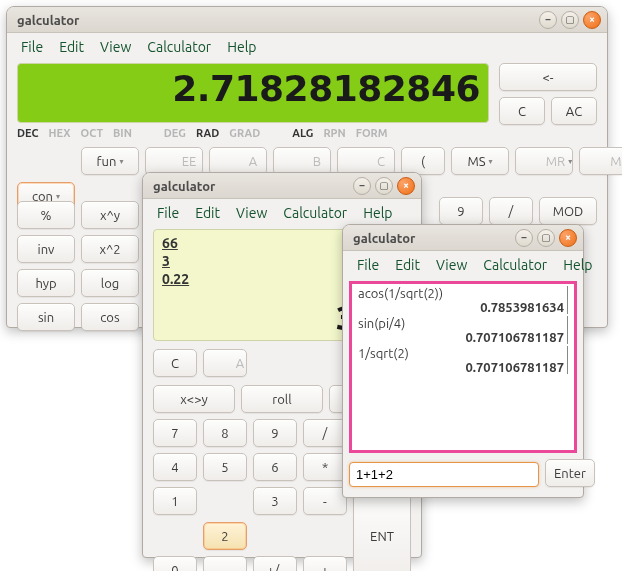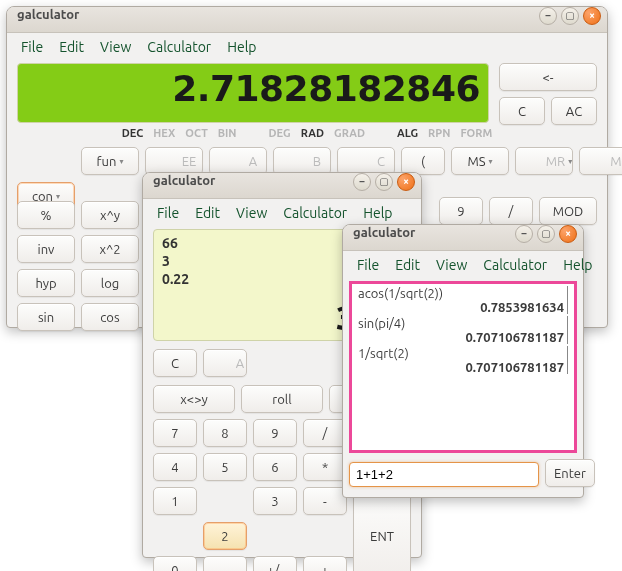--- a/index.html
+++ b/index.html
@@ -20,20 +20,21 @@
     border: 1px solid #b0aaa2;
     border-radius: 8px 8px 4px 4px;
     box-shadow: 0 4px 12px rgba(0,0,0,0.25);
   }
   .titlebar {
     height: 26px;
     background: linear-gradient(#e8e4df, #dcd7cf);
     border-bottom: 1px solid #c7c2ba;
     border-radius: 7px 7px 0 0;
     display: flex;
+    align-items: center;
     padding: 0 6px 0 10px;
     font-weight: bold;
     color: #4c4c4c;
   }
   .titlebar .title { flex: 1; font-size: 13px; }
   .titlebar .wbtn {
     width: 18px; height: 18px;
     border-radius: 50%;
     margin-left: 4px;
     border: 1px solid #b6afa6;
@@ -71,21 +72,20 @@
     color: #1a1a1a;
     letter-spacing: -0.5px;
   }
   .modes {
     margin: 2px 10px 6px 10px;
     display: flex;
     gap: 10px;
     font-size: 11px;
     font-weight: bold;
     color: #b5b5b5;
-    justify-content: center;
   }
   .modes span.active { color: #333; }
   .modes .gap { width: 12px; }
   .btn {
     background: linear-gradient(#fdfdfc, #f0edea);
     border: 1px solid #c8c2ba;
     border-radius: 5px;
     box-shadow: inset 0 1px 0 #fff, 0 1px 1px rgba(0,0,0,0.06);
     font-size: 13px;
     color: #3c3c3c;
@@ -108,20 +108,21 @@
 
   
   .display2 {
     margin: 4px 10px 6px 10px;
     background: #f3f7cb;
     border: 1px solid #cfd3a8;
     border-radius: 4px;
     padding: 4px 8px;
     height: 112px;
     position: relative;
+    text-decoration: underline;
   }
   .stack2 {
     font-size: 14px;
     font-weight: bold;
     color: #333;
     line-height: 1.3;
   }
   .display2 .bignum2 {
     position: absolute;
     right: 8px; bottom: 4px;

